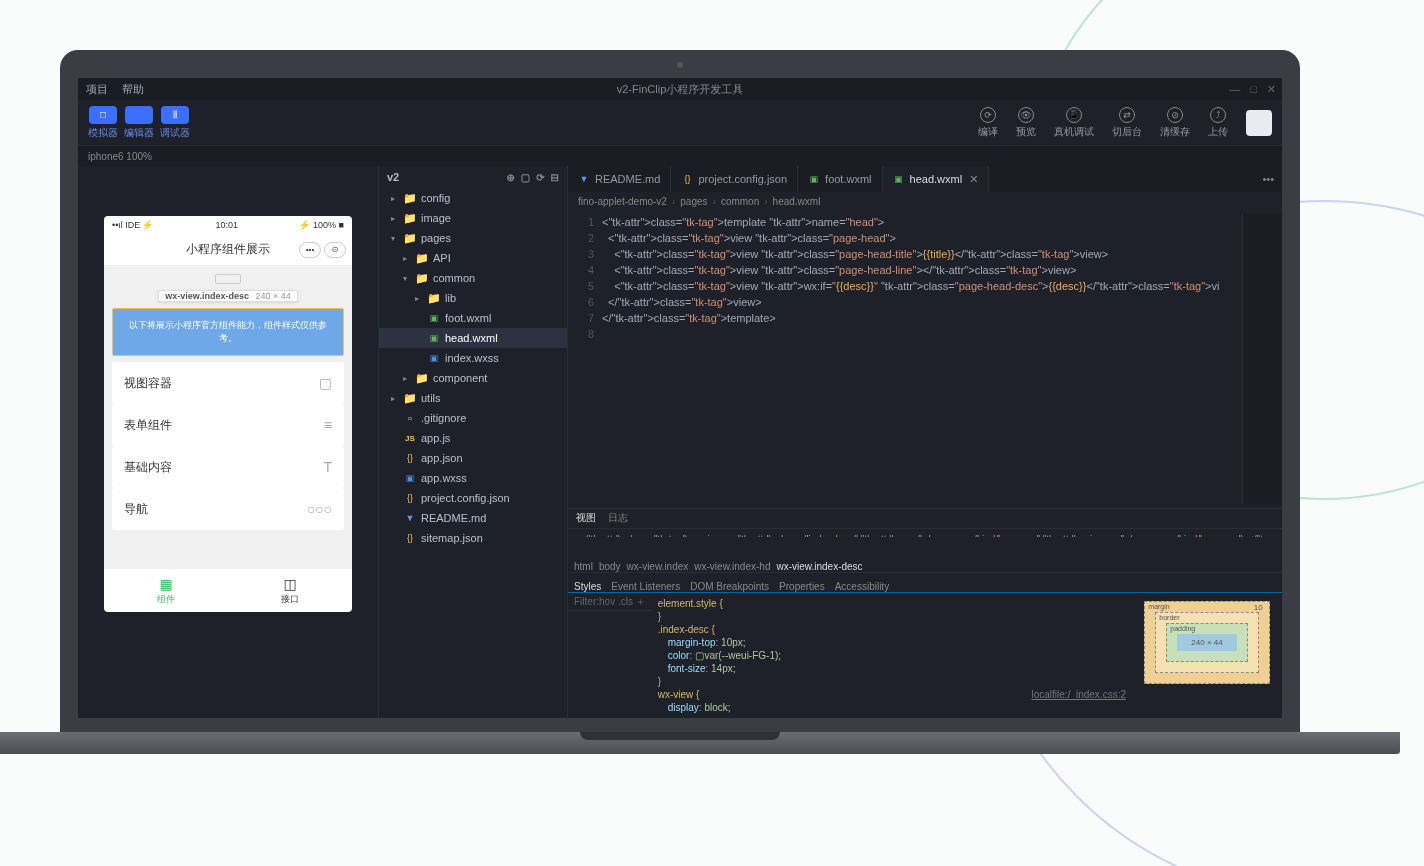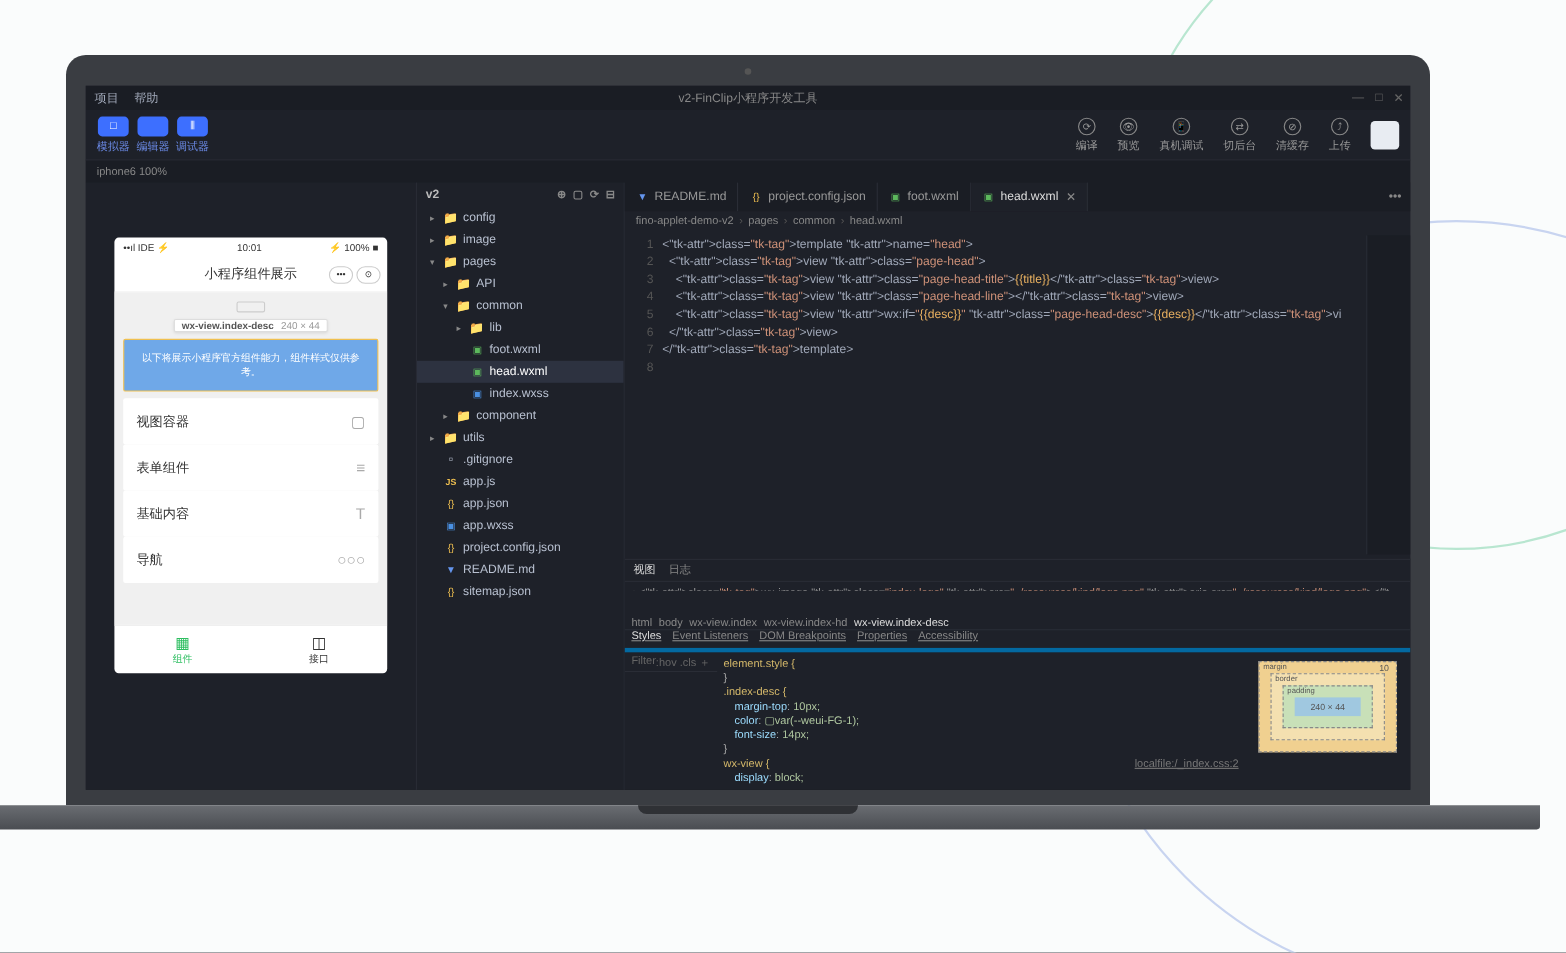--- a/index.html
+++ b/index.html
@@ -68,21 +68,21 @@
 .minimap { width: 40px; background: #1a1d24; border-left: 1px solid #2a2d36; }
 .tk-str { color: #ce9178; }
 .tk-var { color: #e8b060; }
 .devtools { height: 210px; border-top: 1px solid #2a2d36; display: flex; flex-direction: column; font-size: 10px; background: #1e2129; }
 .dev-tabs { height: 20px; display: flex; align-items: center; padding: 0 8px; gap: 12px; color: #888; border-bottom: 1px solid #2a2d36; }
 .dev-tabs .on { color: #ddd; }
 .dom-panel { flex: 1; padding: 4px 8px; font-family: Menlo, monospace; color: #999; overflow: hidden; }
 .dom-line { white-space: nowrap; overflow: hidden; text-overflow: ellipsis; line-height: 14px; }
 .bc-path { height: 16px; padding: 0 6px; color: #888; border-bottom: 1px solid #2a2d36; display: flex; align-items: flex-end; gap: 6px; white-space: nowrap; overflow: hidden; margin-top: 21px; }
 .bc-path .cur { color: #ddd; }
-.style-tabs { height: 20px; display: flex; align-items: flex-start; gap: 10px; padding: 0 6px; border-bottom: 4px solid #0369a1; color: #888; text-decoration: underline; }
+.style-tabs { height: 20px; display: flex; align-items: flex-end; gap: 10px; padding: 0 6px; border-bottom: 1px solid #0369a1; color: #888; }
 .style-tabs .on { color: #ddd; }
 .style-body { flex: 1; display: flex; }
 .css-rules { flex: 1; padding: 4px 6px; font-family: Menlo, monospace; color: #aaa; line-height: 13px; }
 .css-rules .sel-name { color: #d4b86a; }
 .css-rules .prop { color: #9cdcfe; padding-left: 10px; }
 .css-rules .val { color: #b0c8a0; }
 .filter-bar { height: 18px; border-bottom: 1px solid #2a2d36; display: flex; align-items: center; padding: 0 6px; color: #666; justify-content: space-between; }
 .box-model { width: 150px; padding: 8px; display: flex; align-items: flex-start; justify-content: center; }
 .bm { border: 1px dashed #888; padding: 10px; font-size: 8px; text-align: center; position: relative; }
 .bm-margin { background: #f0d090; color: #555; }

